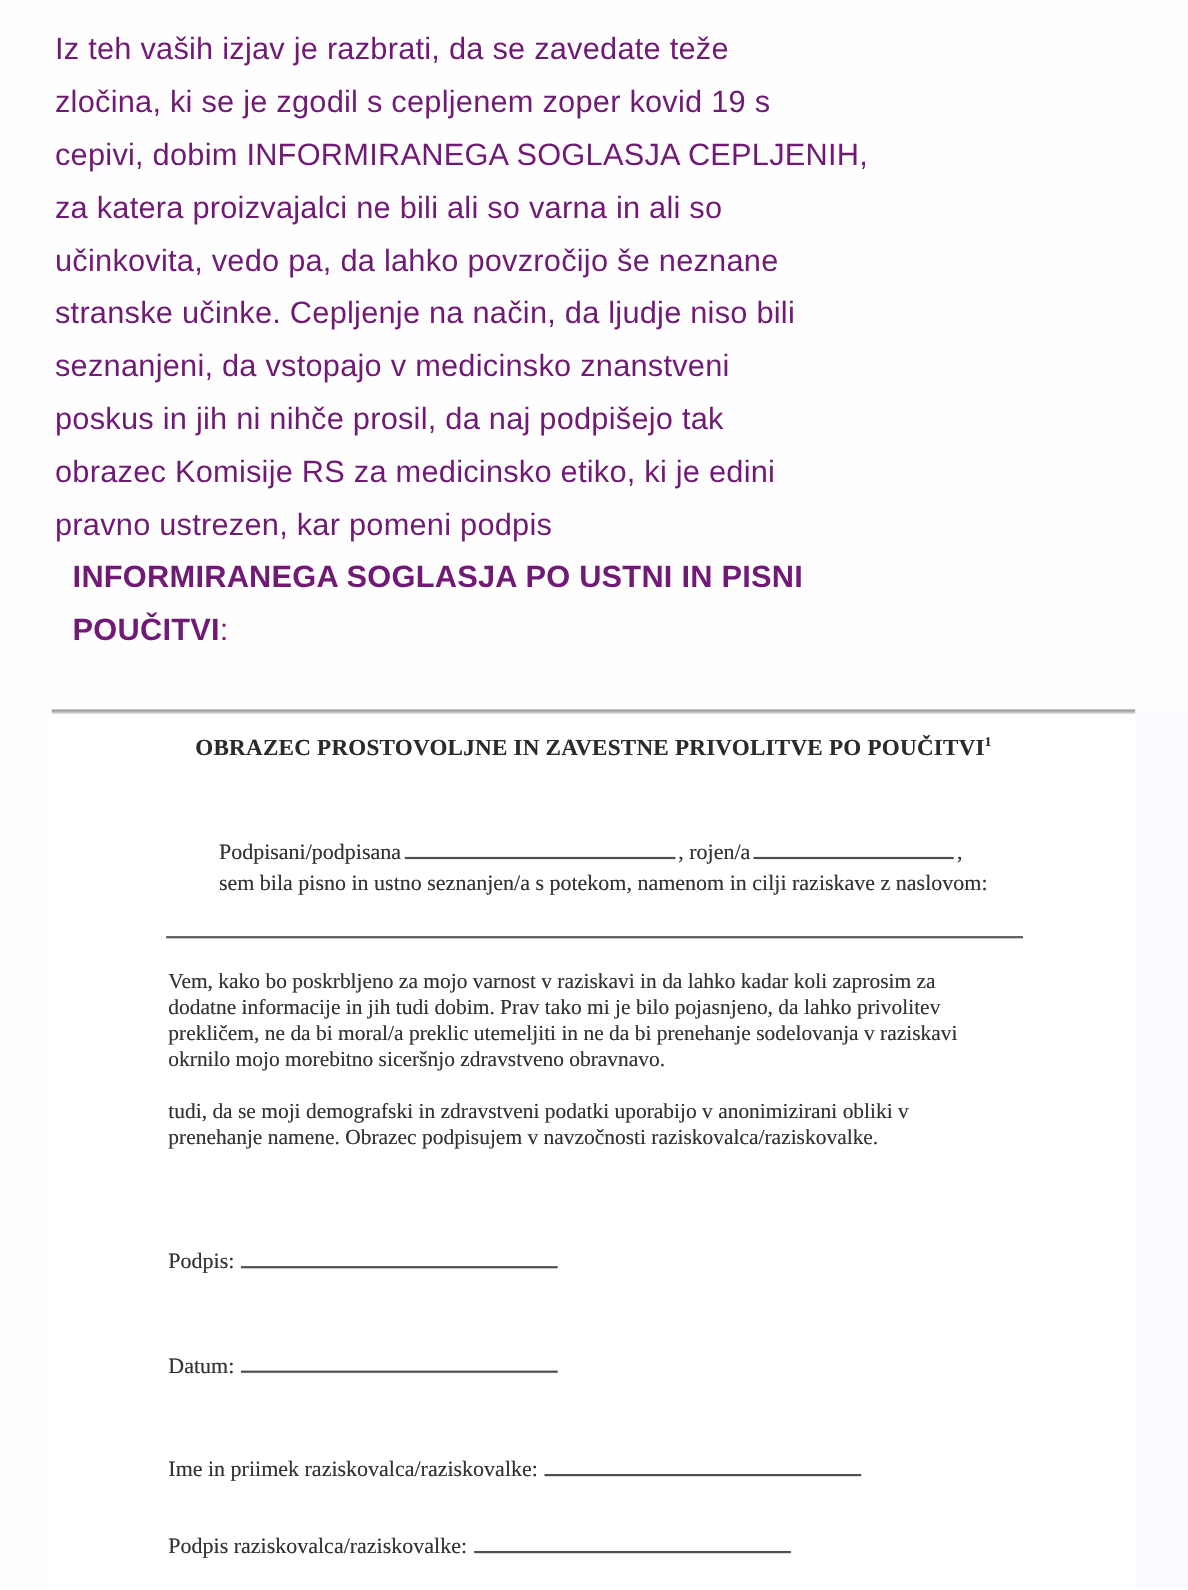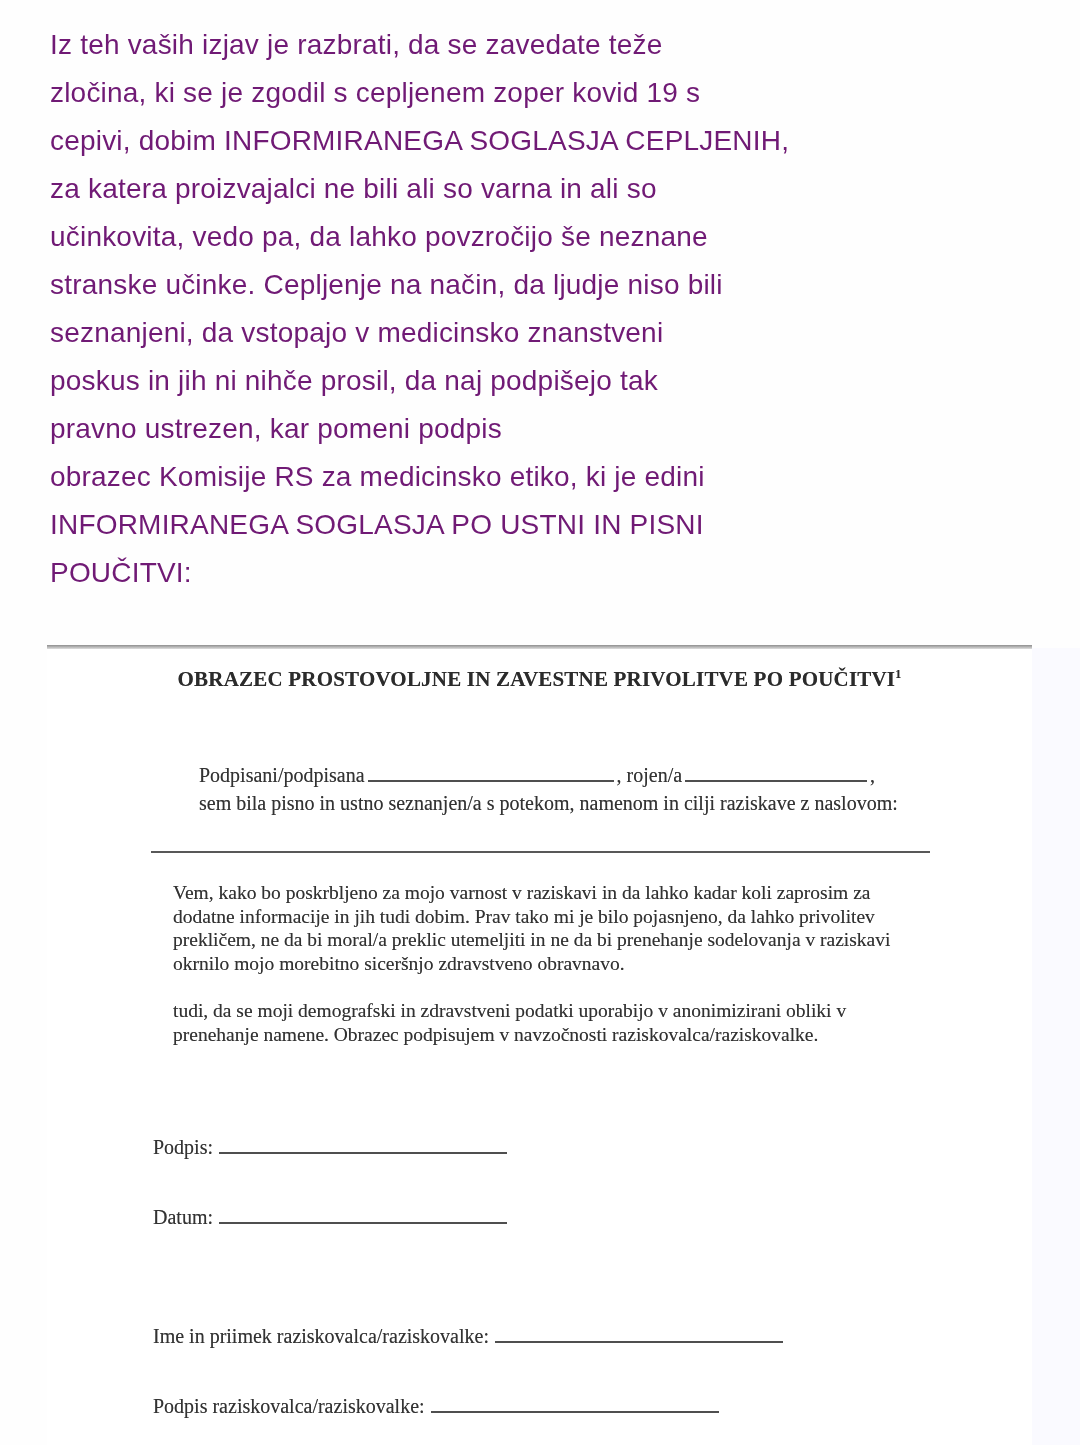--- a/index.html
+++ b/index.html
@@ -16,21 +16,21 @@
     position: absolute;
     left: 50px; top: 21px;
     width: 1010px;
     color: #701a75;
     font-size: 28px;
     line-height: 48px;
     letter-spacing: 0.2px;
   }
   .intro-lines div { white-space: nowrap; }
   .intro-line { white-space: nowrap; }
-  .bold { font-weight: 400; }
+  .bold { font-weight: 700; margin-left: 16px; }
 
   
   .right-strip {
     position: absolute;
     left: 1032px; top: 648px;
     width: 48px; height: 797px;
     background: #fafaff;
   }
 
   
@@ -84,54 +84,53 @@
     position: absolute; top: 206px; left: 104px;
     width: 779px; height: 2px;
     background: #585858;
   }
 
   .para {
     position: absolute; left: 106px;
     font-size: 19.5px;
     line-height: 23.5px;
     color: #323232;
-    margin-left: 20px;
   }
   .p1 { top: 236px; }
   .p2 { top: 354px; }
   .para div { white-space: nowrap; }
 
   .sig-row {
     position: absolute; left: 106px;
     font-size: 20px;
     white-space: nowrap;
   }
   .r1 { top: 491px; }
-  .r2 { top: 561px; }
+  .r2 { top: 586px; }
   .r3 { top: 680px; }
   .r4 { top: 750px; }
   .sigblank { width: 288px; margin-left: 6px; }
 </style>
 </head>
 <body>
 
 <div class="page">
 
   <div class="intro">
     <div class="intro-lines">
         <div>Iz teh vaših izjav je razbrati, da se zavedate teže</div>
         <div>zločina, ki se je zgodil s cepljenem zoper kovid 19 s</div>
         <div>cepivi, dobim INFORMIRANEGA SOGLASJA CEPLJENIH,</div>
         <div>za katera proizvajalci ne bili ali so varna in ali so</div>
         <div>učinkovita, vedo pa, da lahko povzročijo še neznane</div>
         <div>stranske učinke. Cepljenje na način, da ljudje niso bili</div>
         <div>seznanjeni, da vstopajo v medicinsko znanstveni</div>
         <div>poskus in jih ni nihče prosil, da naj podpišejo tak</div>
+        <div>obrazec Komisije RS za medicinsko etiko, ki je edini</div>
         <div>pravno ustrezen, kar pomeni podpis</div>
-        <div>obrazec Komisije RS za medicinsko etiko, ki je edini</div>
       </div>
     <div class="intro-line bold">INFORMIRANEGA SOGLASJA PO USTNI IN PISNI</div>
     <div class="intro-line"><span class="bold">POUČITVI</span><span>:</span></div>
   </div>
 
   <div class="right-strip"></div>
 
   <div class="scan">
 
     <div class="scan-topline"></div>

